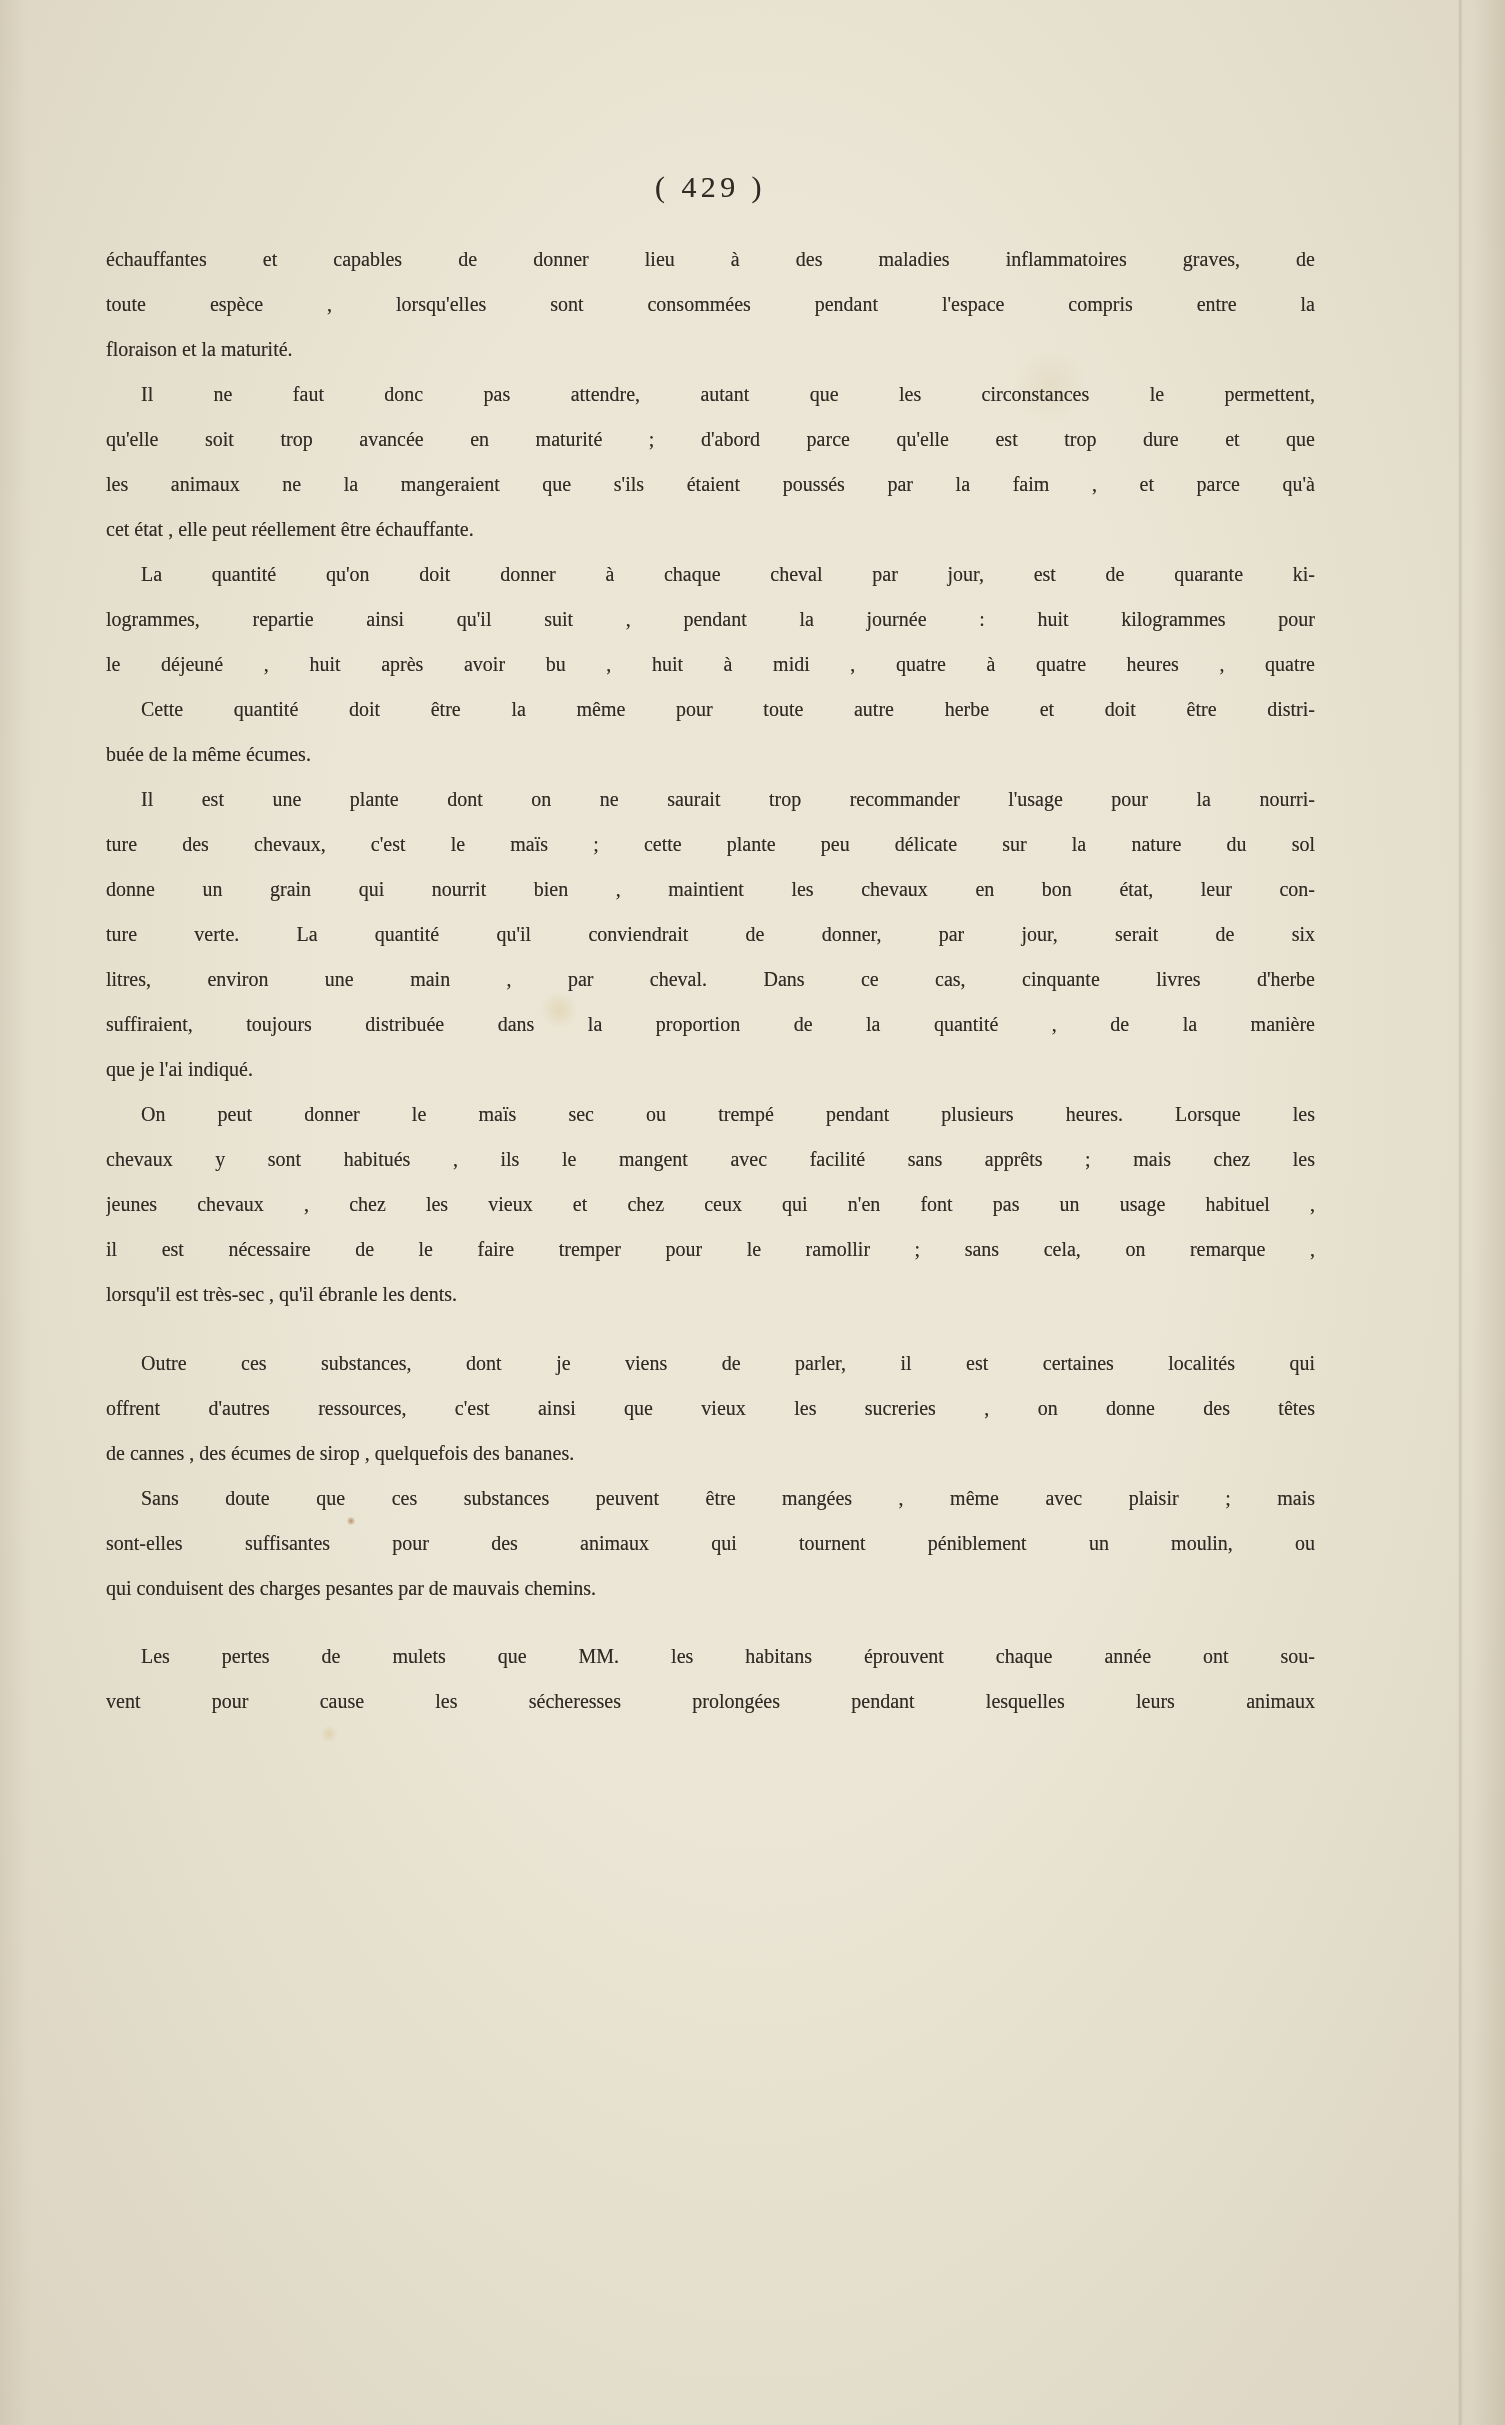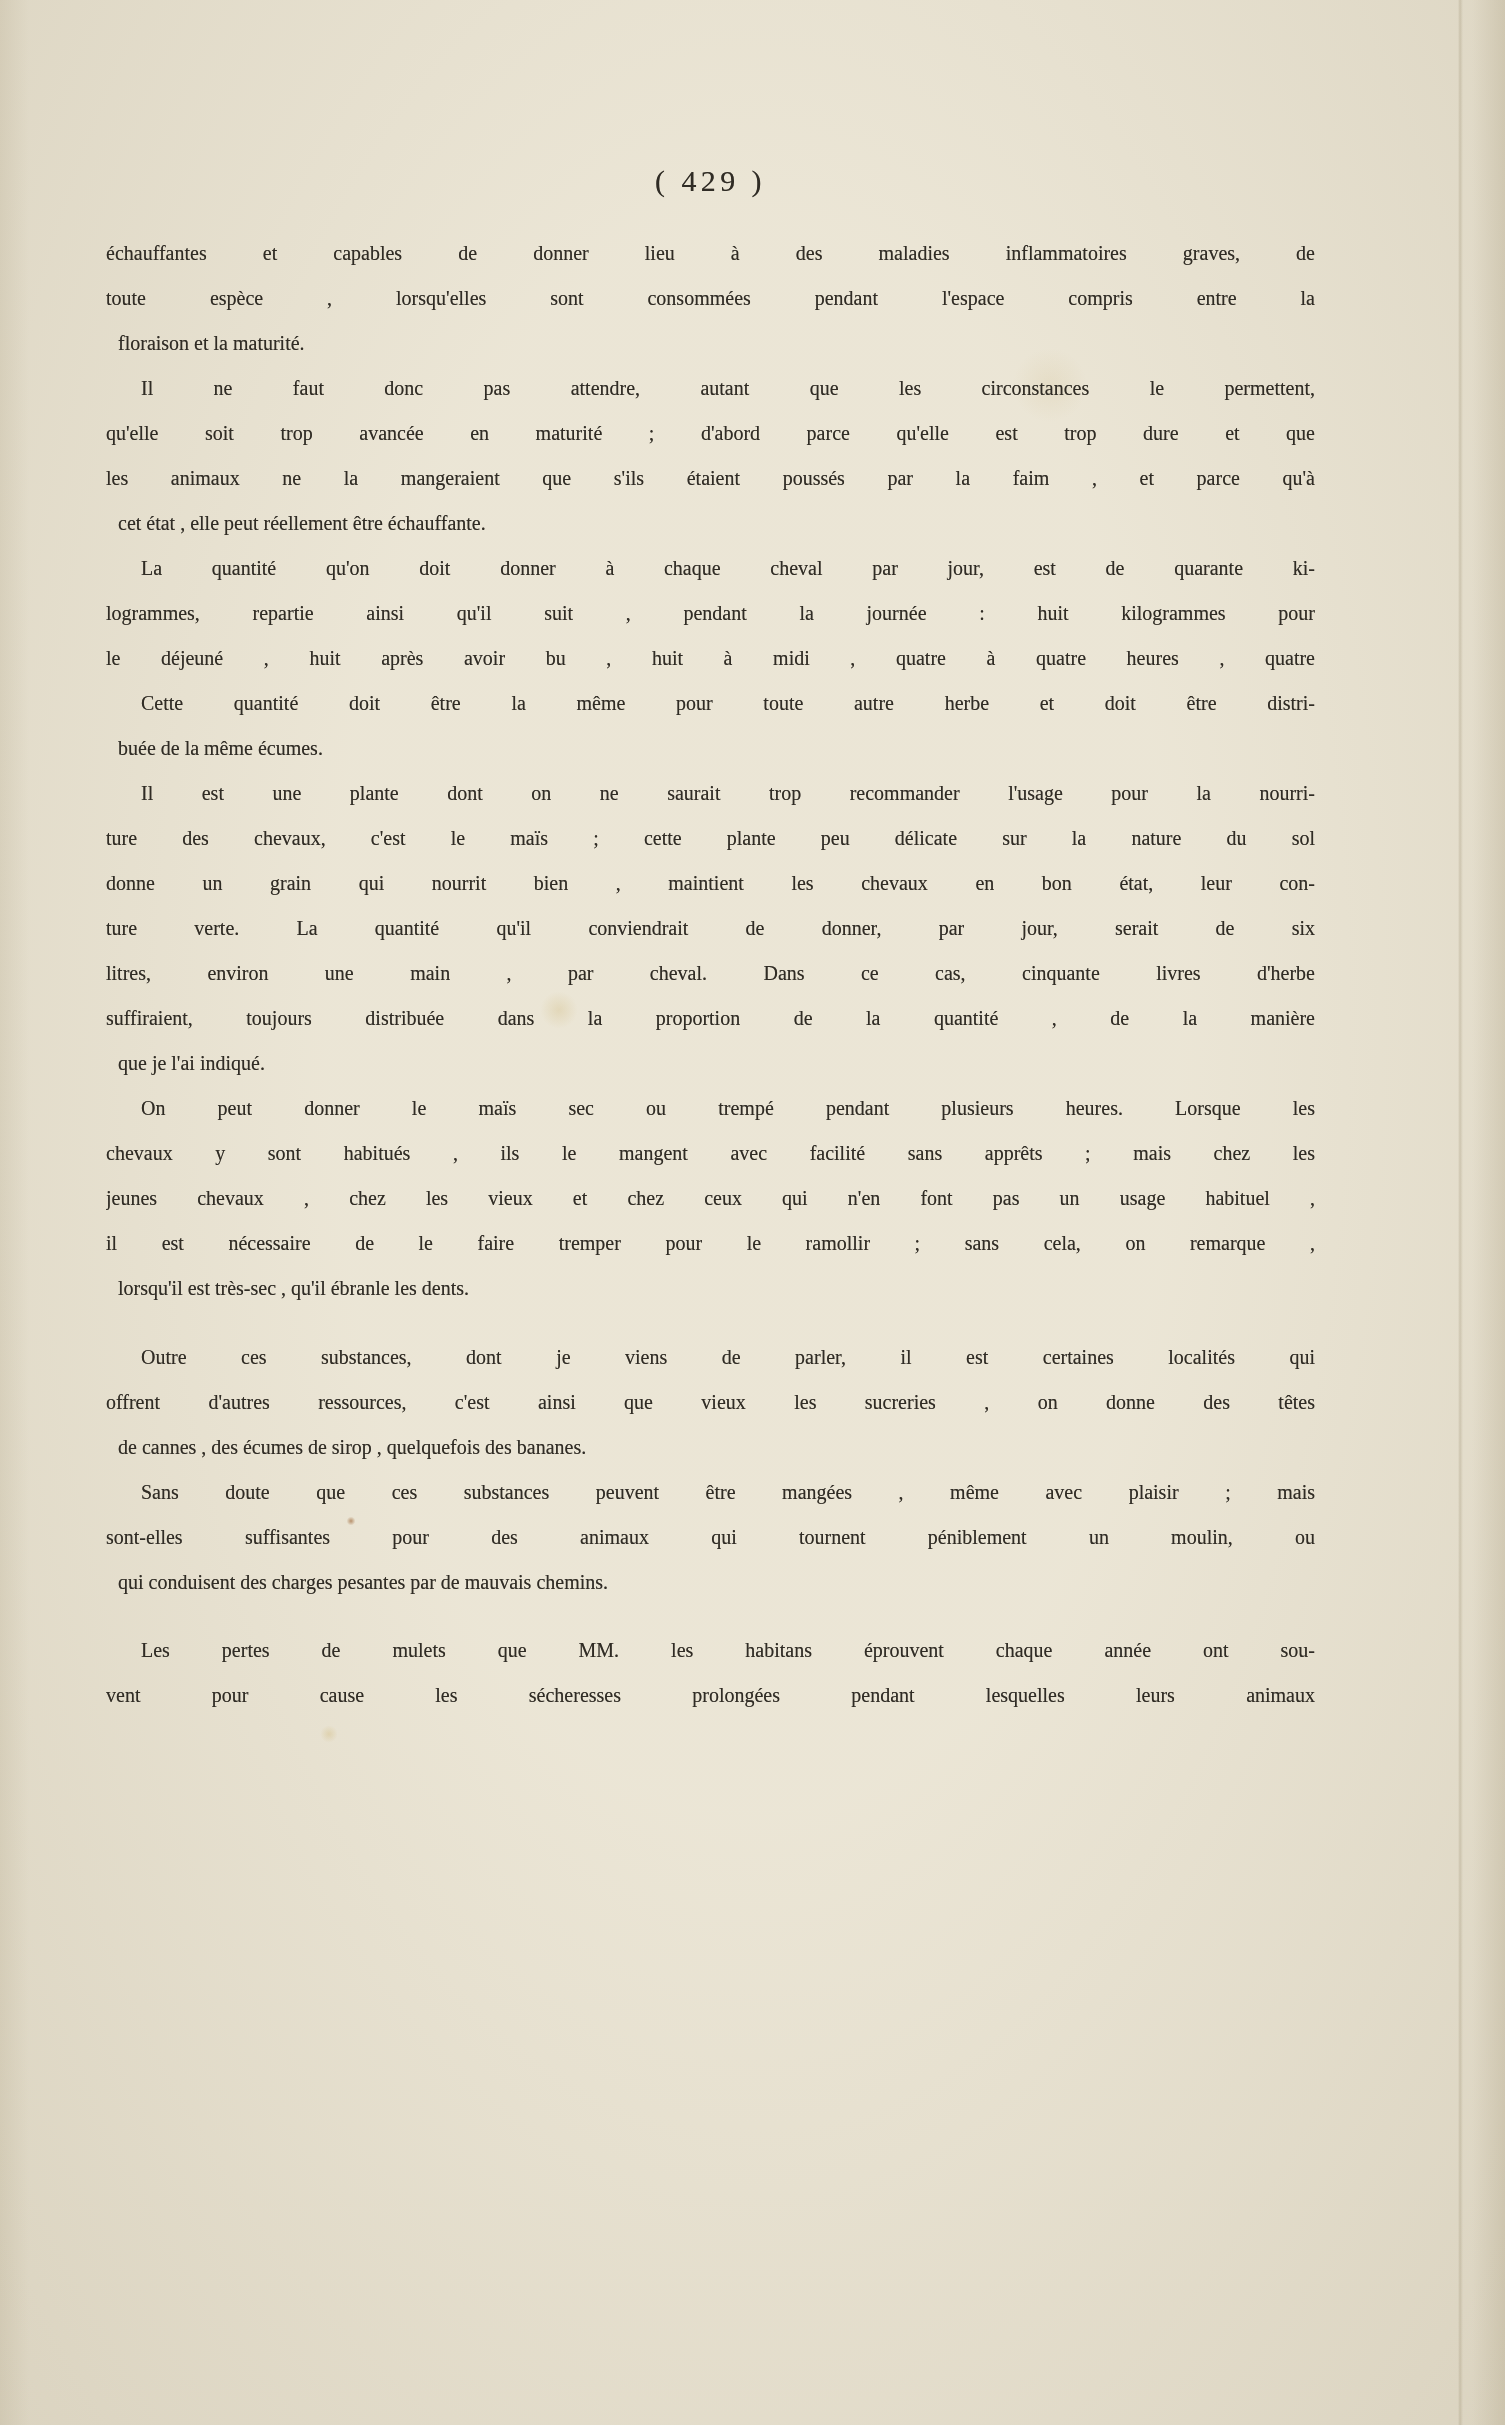--- a/index.html
+++ b/index.html
@@ -25,21 +25,21 @@
       radial-gradient(circle at 329px 1734px, rgba(200,170,90,0.28) 0px, rgba(200,170,90,0) 8.7px),
       radial-gradient(circle at 1050px 385px, rgba(190,160,90,0.12) 0px, rgba(190,160,90,0) 37px),
       linear-gradient(to right, rgba(150,135,100,0.14), rgba(150,135,100,0) 29px),
       linear-gradient(to left, rgba(150,135,100,0.22), rgba(150,135,100,0) 34px),
       linear-gradient(to right, rgba(0,0,0,0) 1458px, rgba(152,139,108,0.30) 1460px, rgba(0,0,0,0) 1463px),
       radial-gradient(ellipse at 50% 42%, rgba(255,255,255,0.06) 40%, rgba(118,103,68,0.13) 100%);
   }
   .textblock {
     position: absolute;
     left: 106px;
-    top: 4px;
+    top: 10px;
     width: 1209px;
   }
   .page-number {
     margin-top: 158px;
     text-align: center;
     font-size: 30px;
     line-height: 37px;
     letter-spacing: 4.4px;
     text-shadow: 0 0 0.6px rgba(46,42,35,0.55);
   }
@@ -57,21 +57,21 @@
     overflow: hidden;
     text-align: justify;
     white-space: normal;
   }
   
   .line:not(.last)::after {
     content: "";
     display: inline-block;
     width: 100%;
   }
-  .line.last { text-align: left; margin-left: 12px; }
+  .line.last { text-align: left; }
 </style>
 </head>
 <body>
 
 <div class="page">
   <div class="textblock">
     <div class="page-number">( 429 )</div>
     <div class="body-text">
         <div class="para">
           <div class="line">échauffantes et capables de donner lieu à des maladies inflammatoires graves, de</div>

